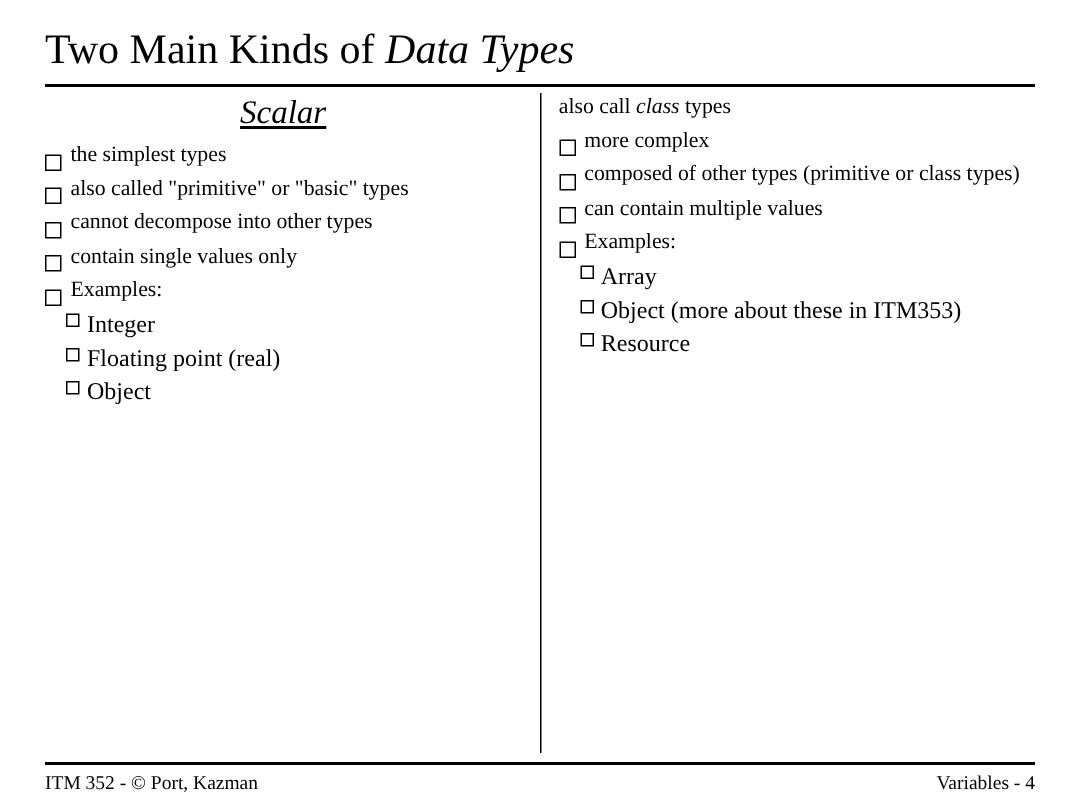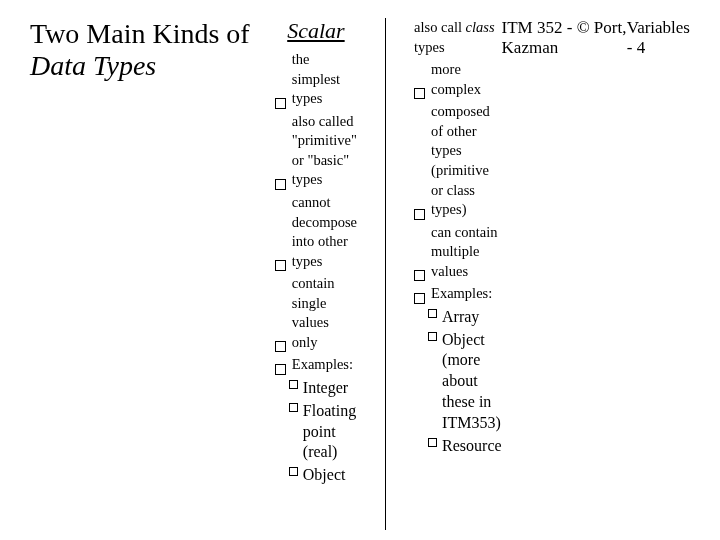--- a/index.html
+++ b/index.html
@@ -10,40 +10,40 @@
       font-family: 'Times New Roman', Times, serif;
       font-size: 15px;
       color: #000;
       overflow: hidden;
     }
     .page {
       width: 720px;
       height: 540px;
       padding: 18px 30px 10px 30px;
       display: flex;
-      flex-direction: row;
+      flex-direction: column;
     }
     .title {
       font-size: 28px;
       font-weight: normal;
       margin-bottom: 6px;
       font-style: italic;
     }
     .title span.normal {
       font-style: normal;
     }
     .top-rule {
       border: none;
       border-top: 2px solid #000;
       margin-bottom: 4px;
     }
     .columns {
       display: flex;
       flex: 1;
-      gap: 16px;
+      gap: 0;
     }
     .col {
       flex: 1;
       padding: 0 8px;
     }
     .col-left {
       padding-left: 0;
     }
     .col-right {
       padding-right: 0;
@@ -107,21 +107,22 @@
       margin-top: 2px;
     }
     .bottom-rule {
       border: none;
       border-top: 2px solid #000;
       margin-top: 6px;
       margin-bottom: 4px;
     }
     .footer {
       display: flex;
-      font-size: 17px;
+      justify-content: space-between;
+      font-size: 13px;
     }
     .bold-italic {
       font-style: italic;
     }
   </style>
 </head>
 <body>
 
 <div class="page">
   <div class="title">

